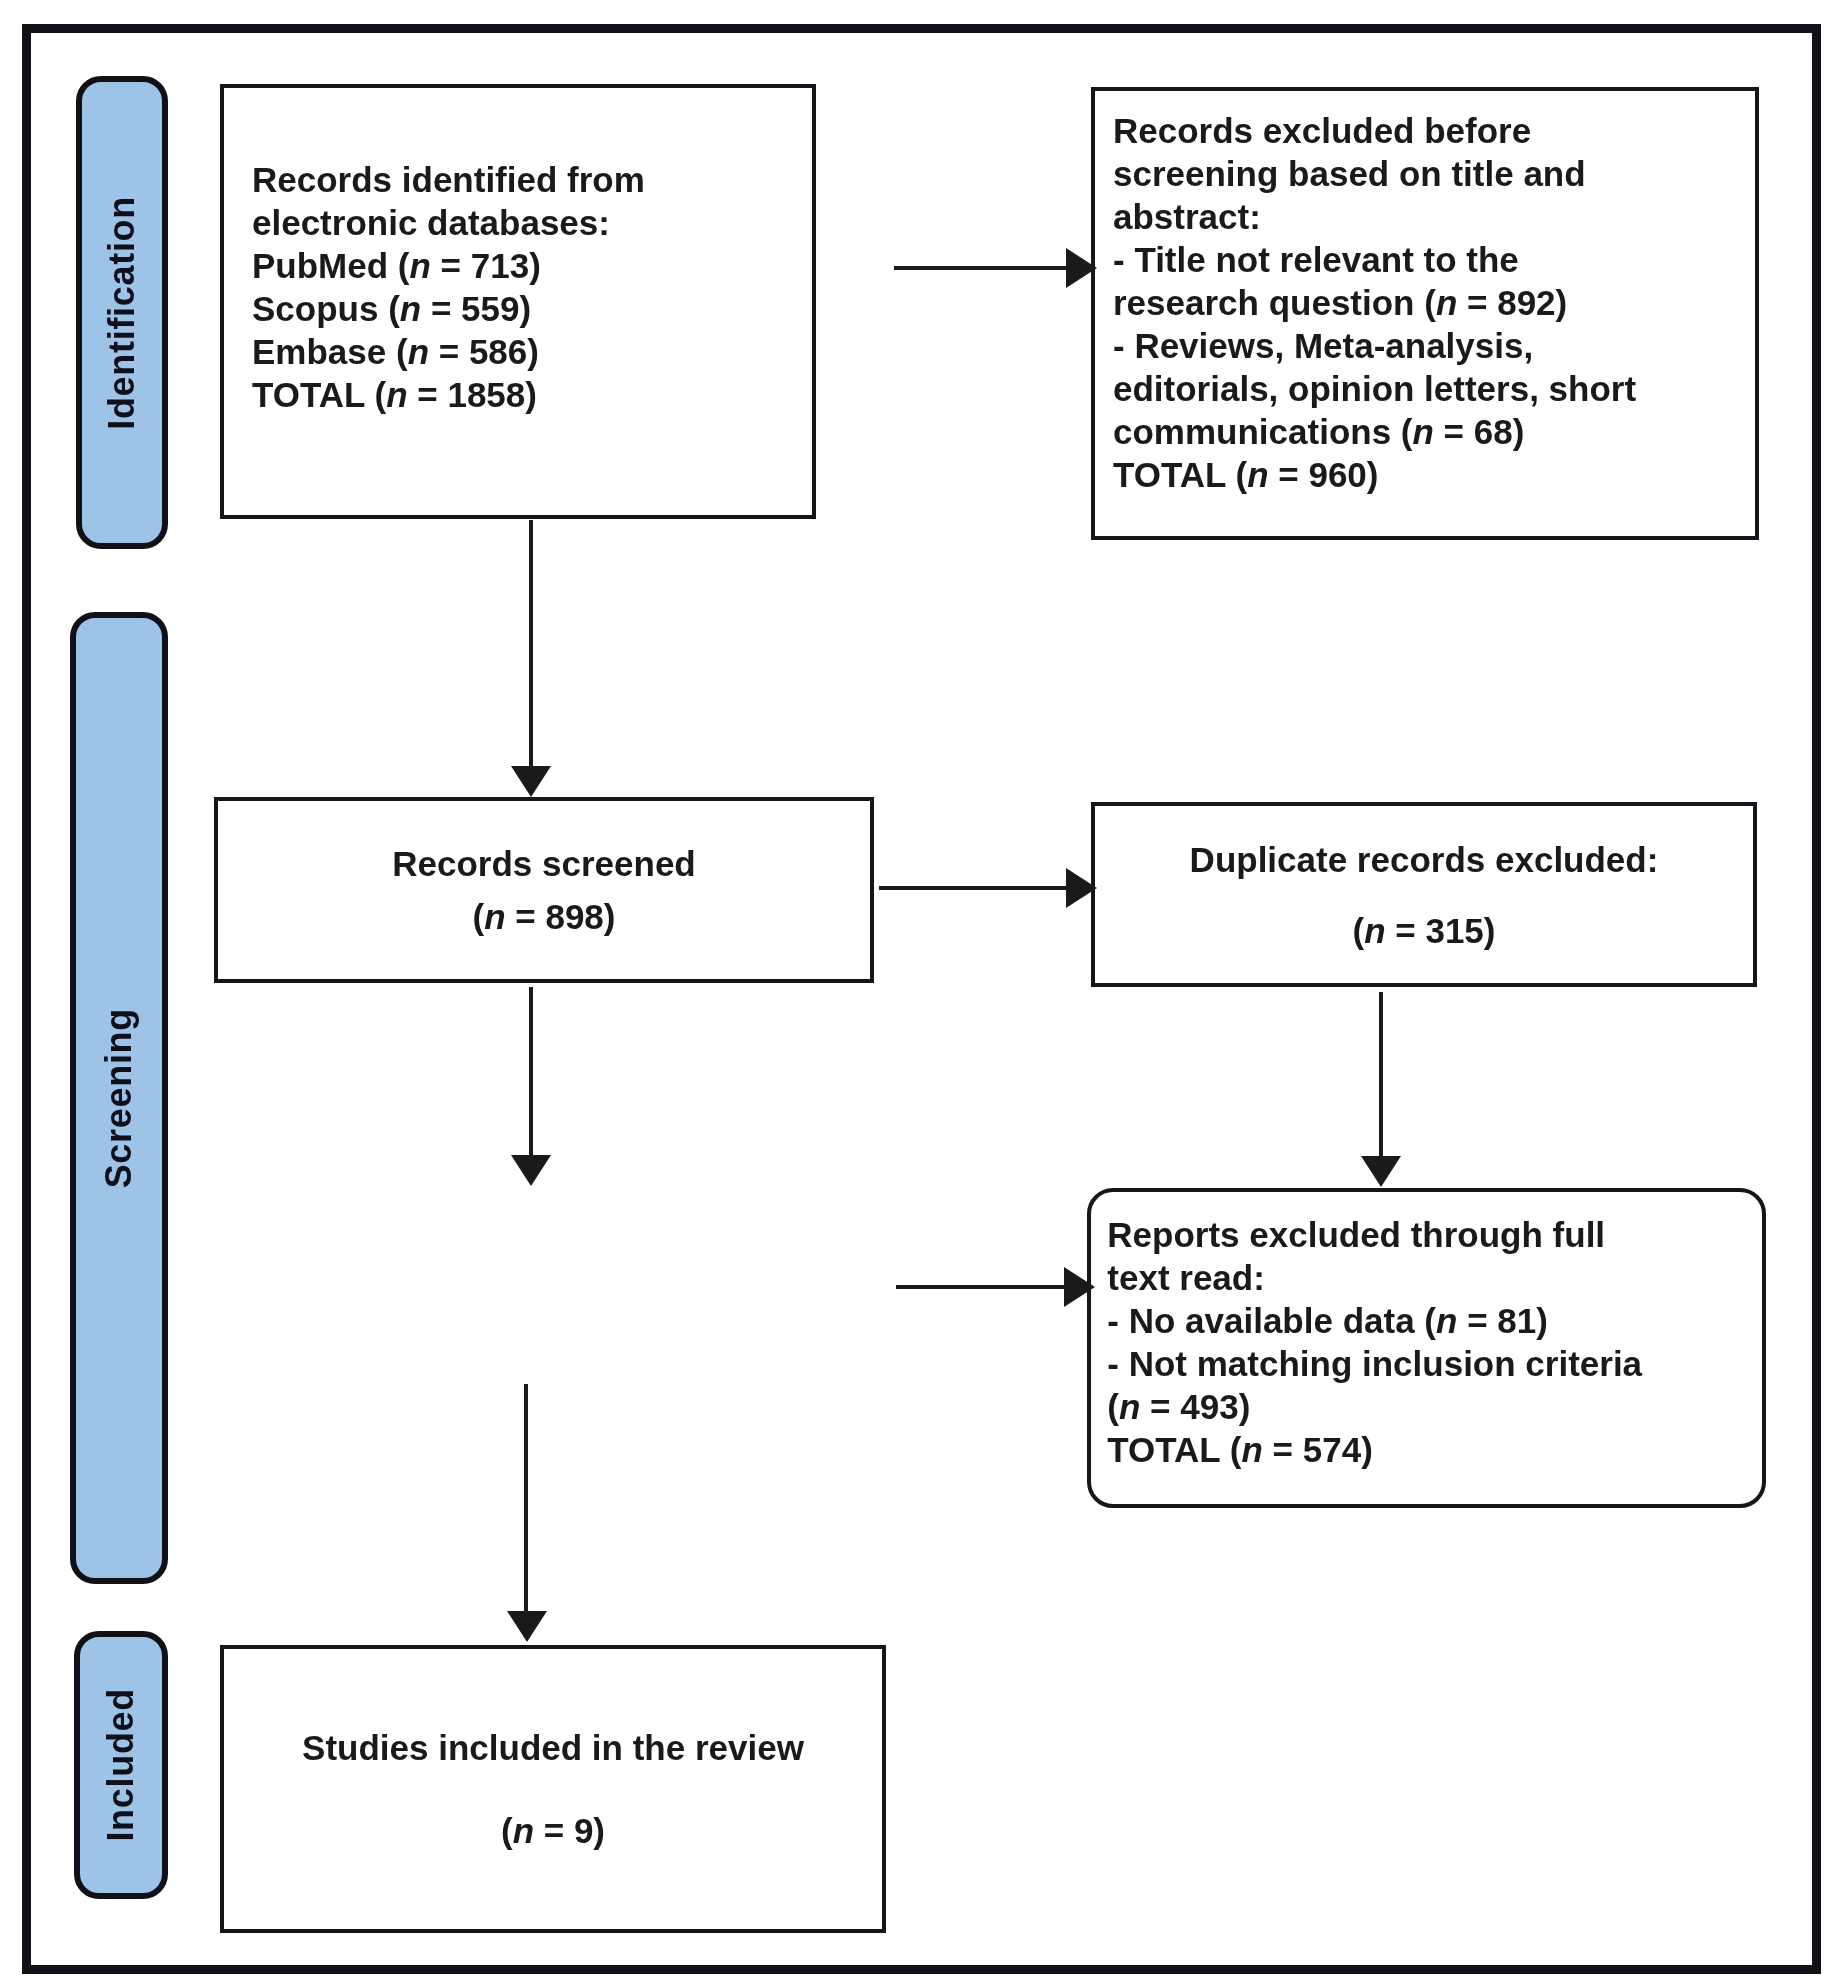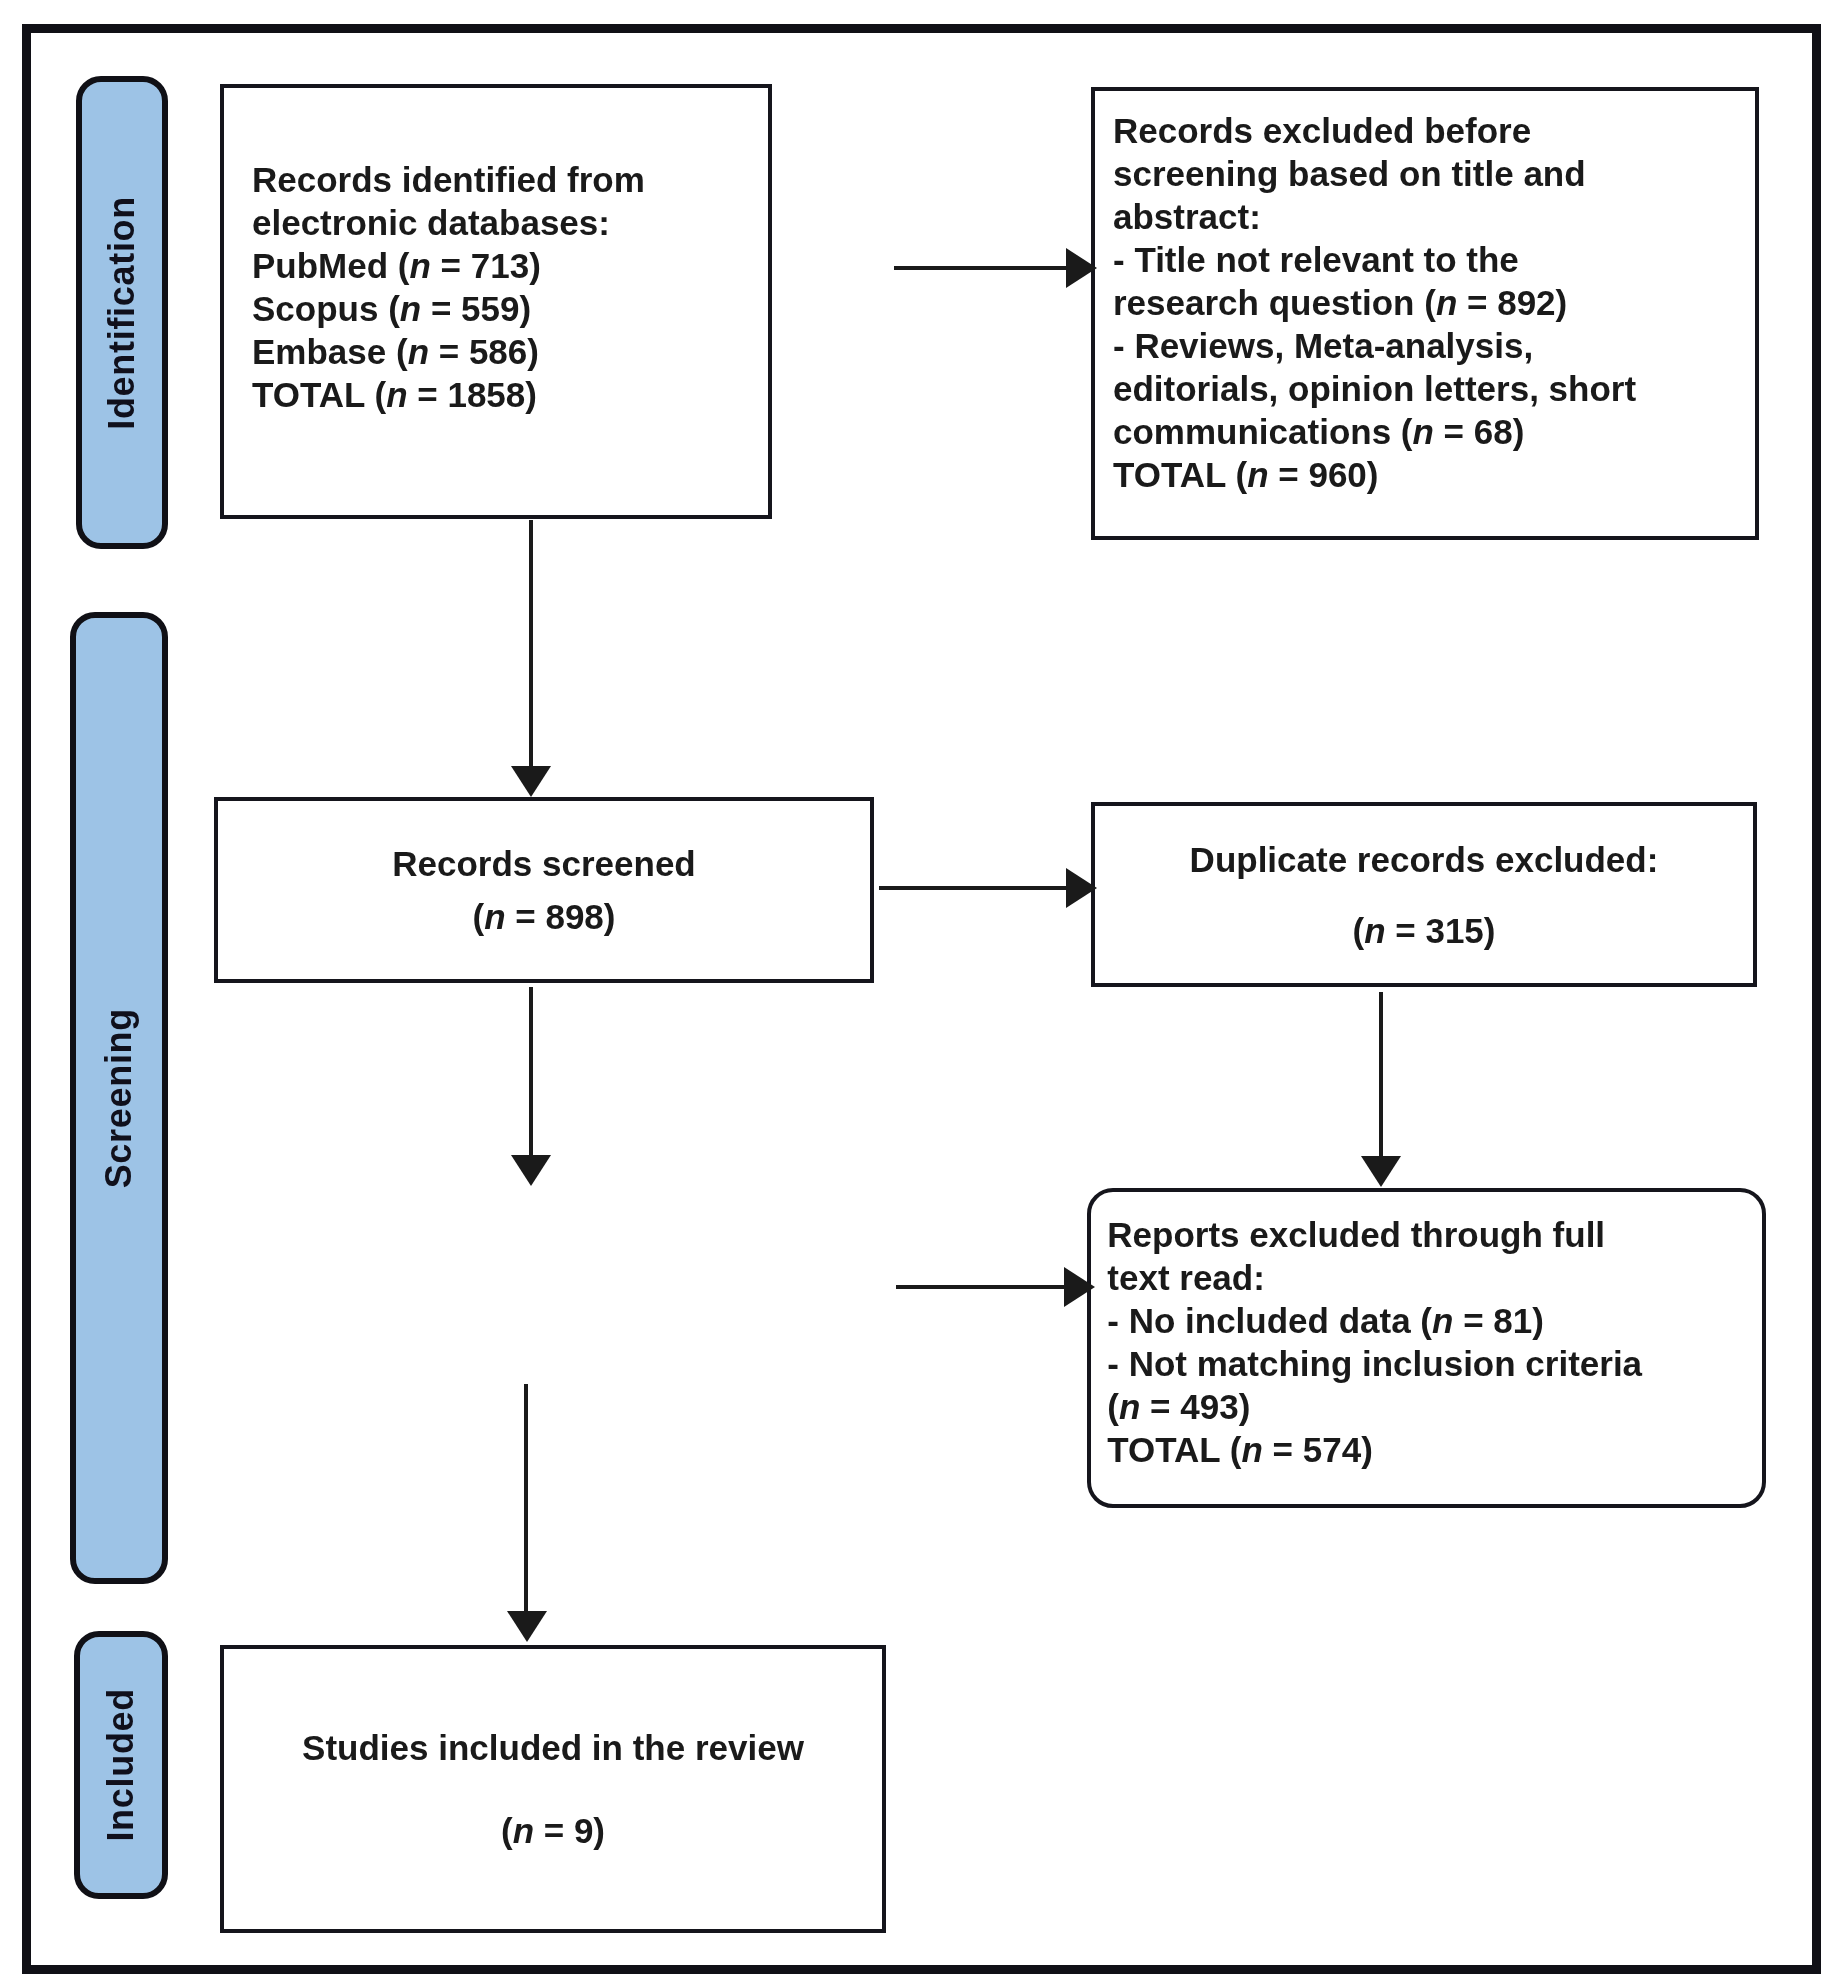--- a/index.html
+++ b/index.html
@@ -85,21 +85,21 @@
   <div class="stage-tab" style="left:76px; top:76px; width:92px; height:473px;">
     <span class="vtext">Identification</span>
   </div>
   <div class="stage-tab" style="left:70px; top:612px; width:98px; height:972px;">
     <span class="vtext">Screening</span>
   </div>
   <div class="stage-tab" style="left:74px; top:1631px; width:94px; height:268px;">
     <span class="vtext">Included</span>
   </div>
 
-  <div class="fbox la" style="left:220px; top:84px; width:552px; height:435px; padding:0 15px 30px 28px;">
+  <div class="fbox la" style="left:220px; top:84px; width:596px; height:435px; padding:0 15px 30px 28px;">
     <p><span>Records identified from</span></p>
     <p><span>electronic databases:</span></p>
     <p class="ind"><span>PubMed (</span><i>n</i><span> = 713)</span></p>
     <p class="ind"><span>Scopus (</span><i>n</i><span> = 559)</span></p>
     <p class="ind"><span>Embase (</span><i>n</i><span> = 586)</span></p>
     <p class="ind"><span>TOTAL (</span><i>n</i><span> = 1858)</span></p>
   </div>
 
   <div class="fbox la" style="left:1091px; top:87px; width:668px; height:453px; padding:0 10.4px 0 18px; justify-content:flex-start; padding-top:18px;">
     <p><span>Records excluded before</span></p>
@@ -120,21 +120,21 @@
 
   <div class="fbox ca" style="left:1091px; top:802px; width:666px; height:185px;gap:18px;">
     <p><span>Duplicate records excluded:</span></p>
     <p><span>(</span><i>n</i><span> = 315)</span></p>
   </div>
 
 
   <div class="fbox la" style="left:1087px; top:1188px; width:679px; height:320px; padding:0 10.4px 0 16.3px; justify-content:flex-start; padding-top:21px;border-radius:26px;">
     <p><span>Reports excluded through full</span></p>
     <p><span>text read:</span></p>
-    <p><span>- No included data (</span><i>n</i><span> = 81)</span></p>
+    <p><span>- No available data (</span><i>n</i><span> = 81)</span></p>
     <p><span>- Not matching inclusion criteria</span></p>
     <p><span>(</span><i>n</i><span> = 493)</span></p>
     <p><span>TOTAL (</span><i>n</i><span> = 574)</span></p>
   </div>
 
   <div class="fbox ca" style="left:220px; top:1645px; width:666px; height:288px;gap:30px;">
     <p><span>Studies included in the review</span></p>
     <p><span>(</span><i>n</i><span> = 9)</span></p>
   </div>
 

